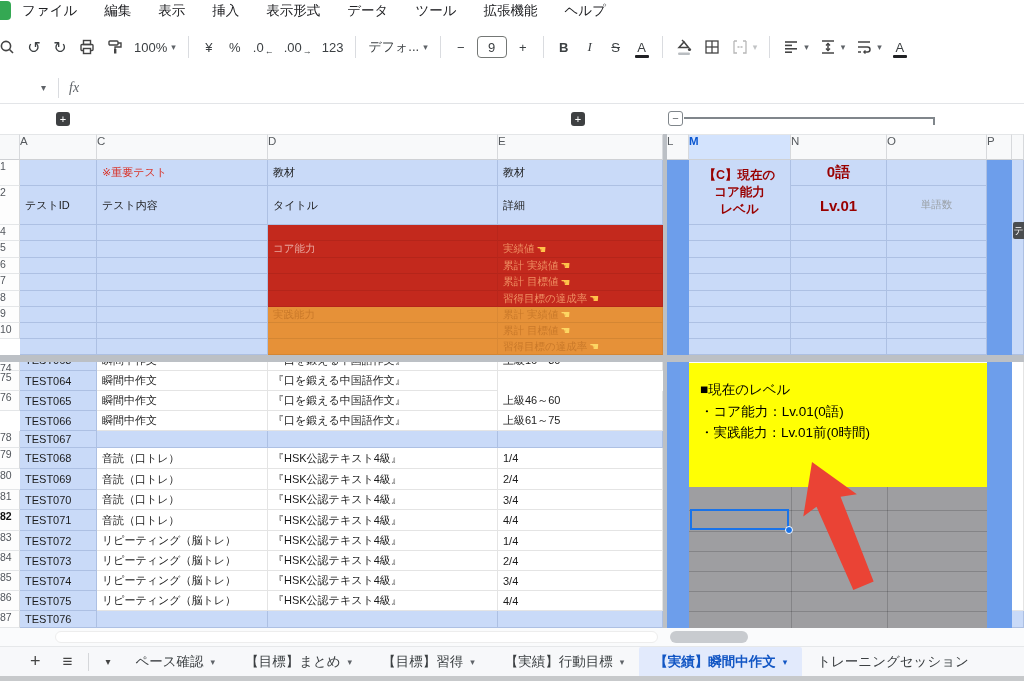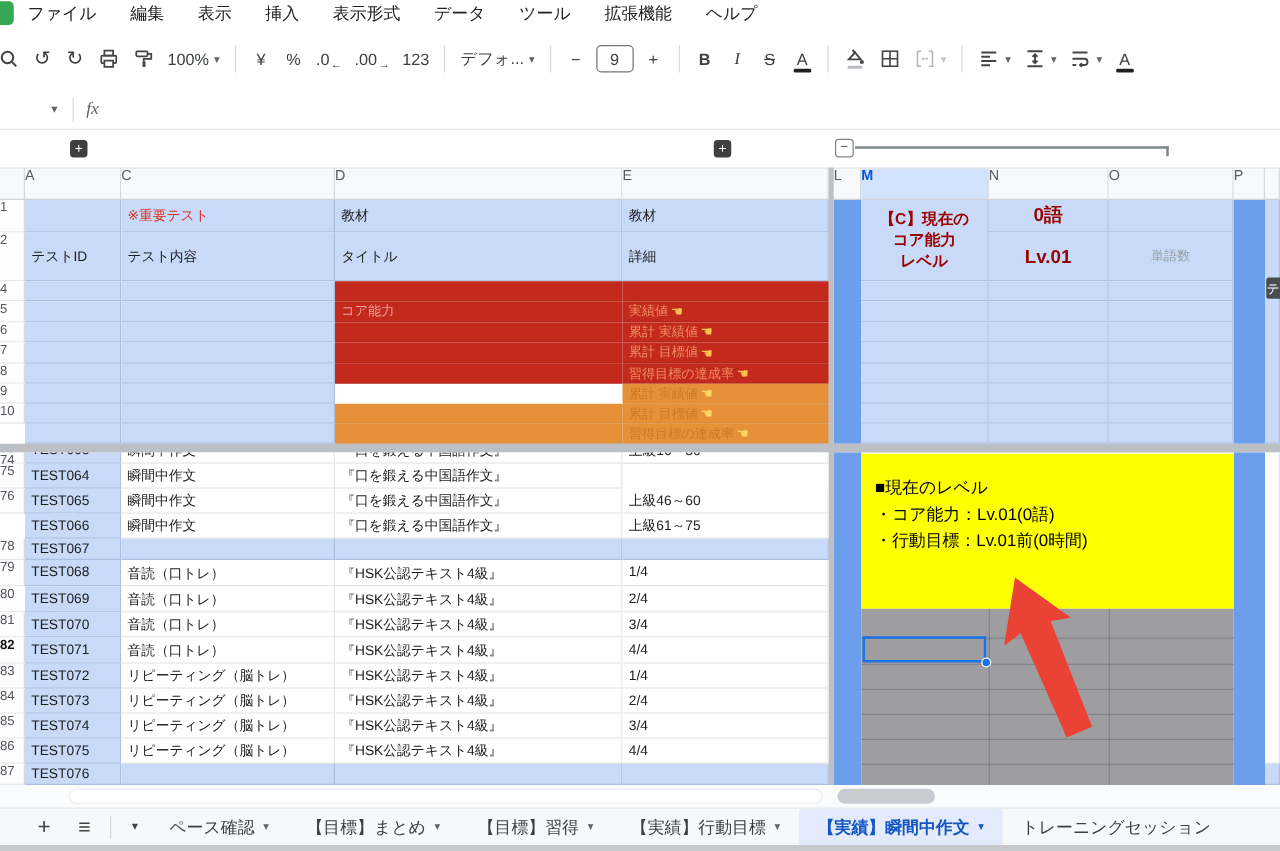--- a/index.html
+++ b/index.html
@@ -297,20 +297,21 @@
       </div>
       <div class="cell lb" style="position: absolute; left: 20px; top: 187px; width: 77px; height: 16px;"></div>
       <div class="cell lb" style="position: absolute; left: 97px; top: 187px; width: 171px; height: 16px;"></div>
       <div class="cell redc" style="position: absolute; left: 268px; top: 187px; width: 230px; height: 16px; color: rgb(232, 167, 158); font-size: 10.5px;"></div>
       <div class="cell redc" style="position: absolute; left: 498px; top: 187px; width: 165px; height: 16px;">
         <span style="color: rgb(239, 143, 98); font-size: 10.5px;">習得目標の達成率</span>
         <span class="hand" style="color: rgb(255, 194, 74);">☚</span>
       </div>
       <div class="cell lb" style="position: absolute; left: 20px; top: 203px; width: 77px; height: 16px;"></div>
       <div class="cell lb" style="position: absolute; left: 97px; top: 203px; width: 171px; height: 16px;"></div>
+      <div class="cell orgc" style="position: absolute; left: 268px; top: 203px; width: 230px; height: 16px; color: rgb(201, 121, 42); font-size: 10.5px;">実践能力</div>
       <div class="cell orgc" style="position: absolute; left: 498px; top: 203px; width: 165px; height: 16px;">
         <span style="color: rgb(201, 121, 42); font-size: 10.5px;">累計 実績値</span>
         <span class="hand" style="color: rgb(253, 214, 99);">☚</span>
       </div>
       <div class="cell lb" style="position: absolute; left: 20px; top: 219px; width: 77px; height: 16px;"></div>
       <div class="cell lb" style="position: absolute; left: 97px; top: 219px; width: 171px; height: 16px;"></div>
       <div class="cell orgc" style="position: absolute; left: 268px; top: 219px; width: 230px; height: 16px; color: rgb(201, 121, 42); font-size: 10.5px;"></div>
       <div class="cell orgc" style="position: absolute; left: 498px; top: 219px; width: 165px; height: 16px;">
         <span style="color: rgb(201, 121, 42); font-size: 10.5px;">累計 目標値</span>
         <span class="hand" style="color: rgb(253, 214, 99);">☚</span>
@@ -531,21 +532,21 @@
       <div class="cell lb" style="position: absolute; left: 97px; top: 507px; width: 171px; height: 17px;"></div>
       <div class="cell lb" style="position: absolute; left: 268px; top: 507px; width: 230px; height: 17px;"></div>
       <div class="cell lb" style="position: absolute; left: 498px; top: 507px; width: 165px; height: 17px;"></div>
       <div class="cell mb" style="position: absolute; left: 667px; top: 258px; width: 22px; height: 266px;"></div>
       <div class="cell mb" style="position: absolute; left: 987px; top: 258px; width: 25px; height: 266px;"></div>
       <div class="cell wh" style="position: absolute; left: 1012px; top: 258px; width: 12px; height: 249px;"></div>
       <div class="cell lb" style="position: absolute; left: 1012px; top: 507px; width: 12px; height: 17px;"></div>
       <div class="yellow-note" style="position: absolute; left: 689px; top: 259px; width: 298px; height: 124px; background: rgb(255, 255, 4);">
         <div>■現在のレベル</div>
         <div>・コア能力：Lv.01(0語)</div>
-        <div>・行動目標：Lv.01前(0時間)</div>
+        <div>・実践能力：Lv.01前(0時間)</div>
       </div>
       <div style="position: absolute; left: 689px; top: 383px; width: 298px; height: 141px; background: rgb(158, 158, 161);"></div>
       <div class="gline" style="position: absolute; left: 791px; top: 383px; width: 1px; height: 141px;"></div>
       <div class="gline" style="position: absolute; left: 887px; top: 383px; width: 1px; height: 141px;"></div>
       <div class="gline" style="position: absolute; left: 689px; top: 406px; width: 298px; height: 1px;"></div>
       <div class="gline" style="position: absolute; left: 689px; top: 427px; width: 298px; height: 1px;"></div>
       <div class="gline" style="position: absolute; left: 689px; top: 447px; width: 298px; height: 1px;"></div>
       <div class="gline" style="position: absolute; left: 689px; top: 467px; width: 298px; height: 1px;"></div>
       <div class="gline" style="position: absolute; left: 689px; top: 487px; width: 298px; height: 1px;"></div>
       <div class="gline" style="position: absolute; left: 689px; top: 507px; width: 298px; height: 1px;"></div>

